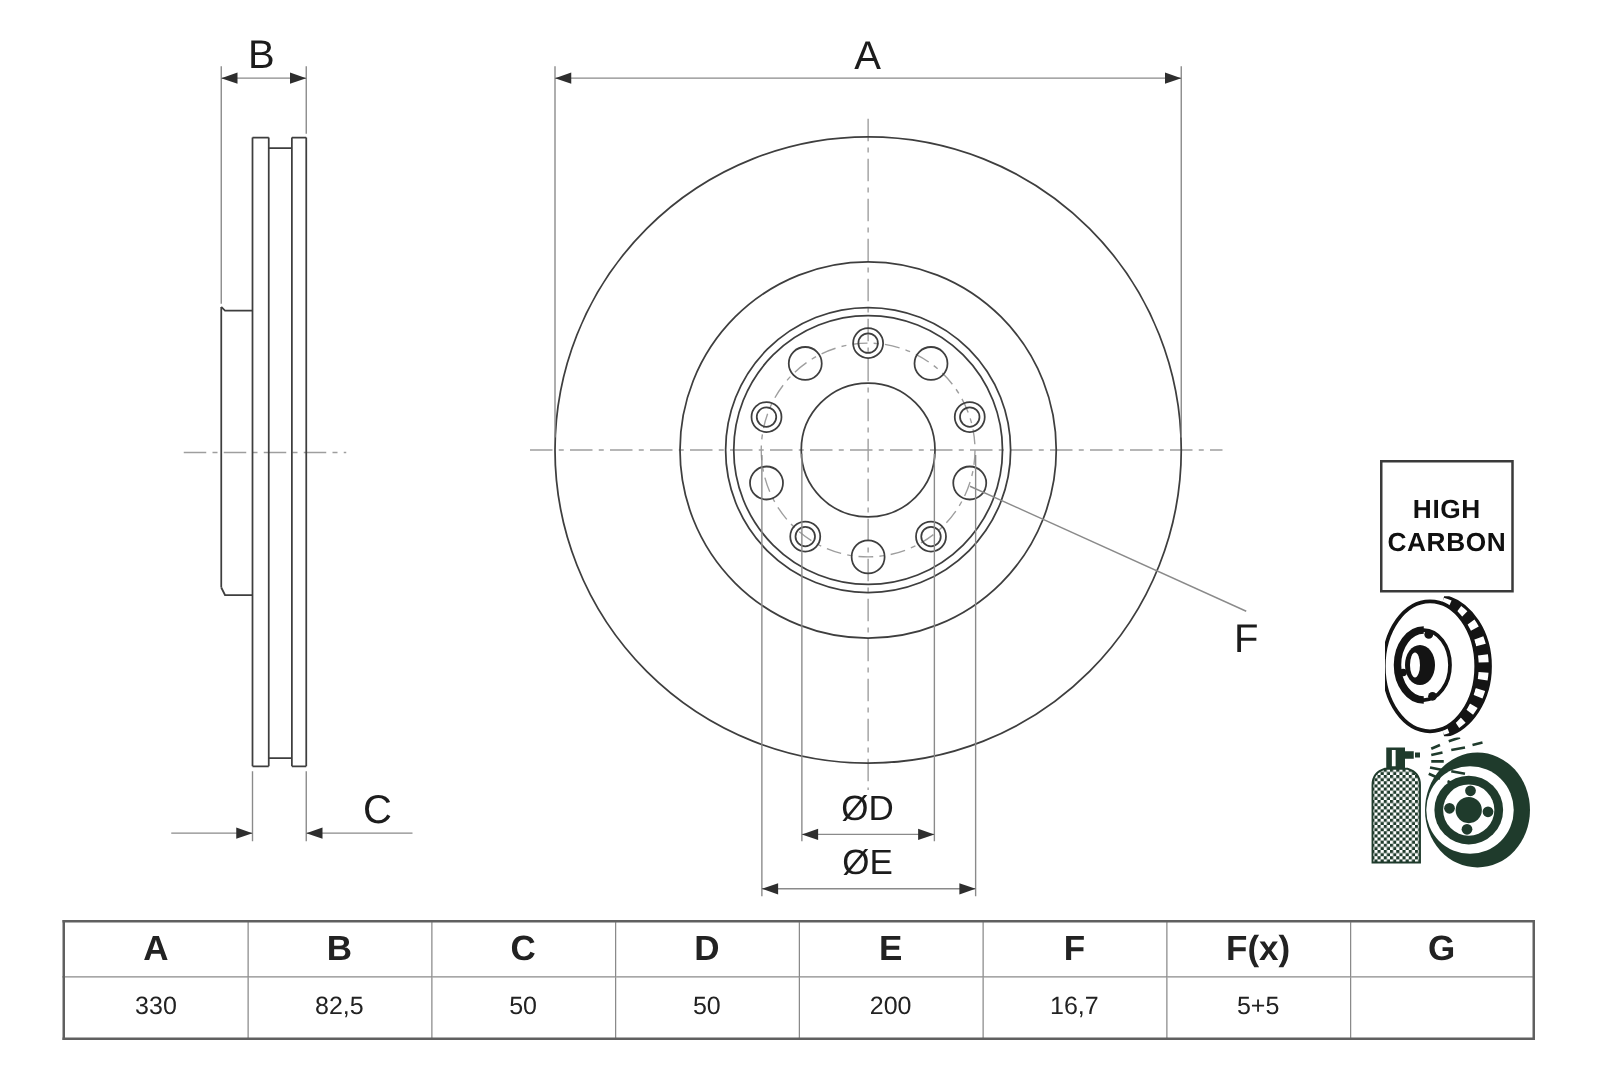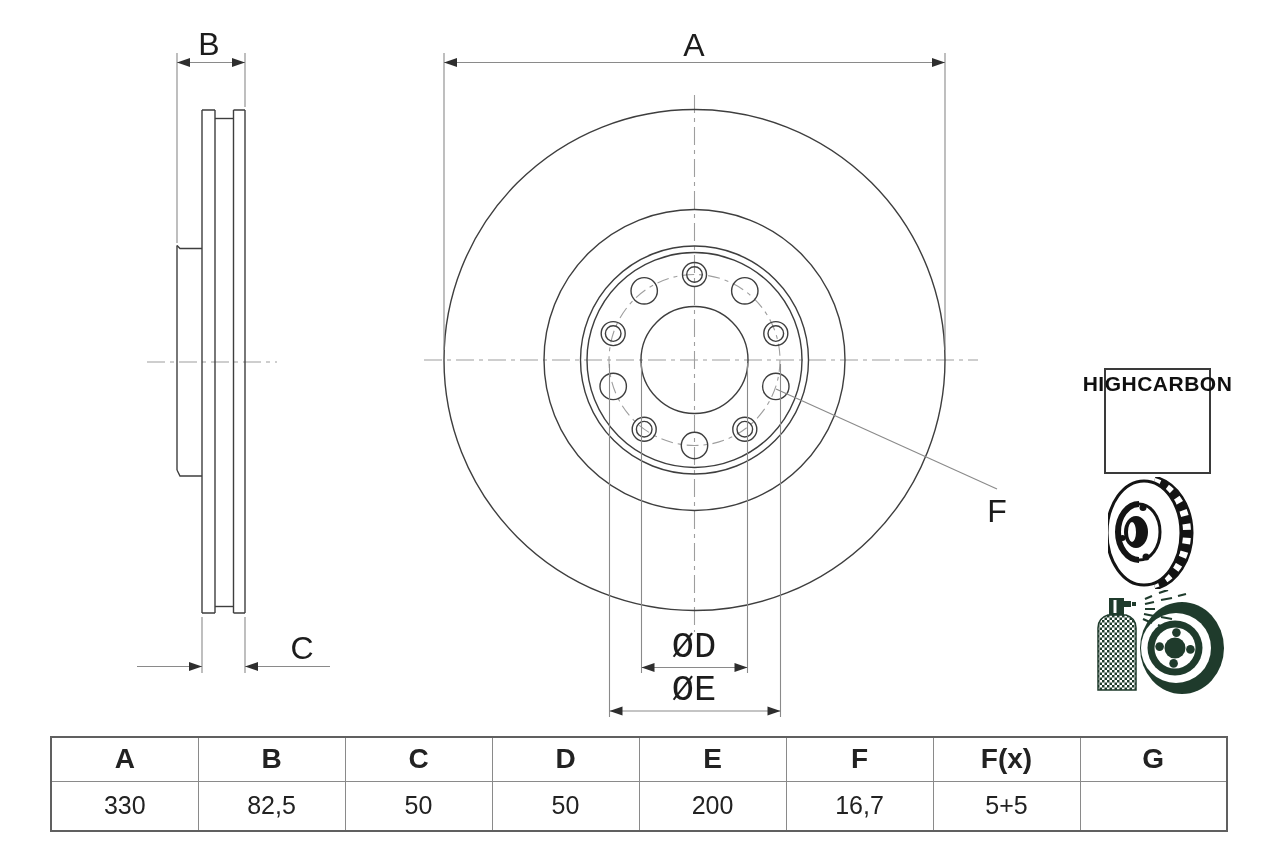--- a/index.html
+++ b/index.html
@@ -19,31 +19,31 @@
     font-family:"Liberation Sans",sans-serif;color:var(--text);overflow:hidden;}
   .stage{position:relative;width:1280px;height:853px;background:var(--background);}
   svg{position:absolute;left:0;top:0;}
   .obj{stroke:var(--object-line);stroke-width:1.4;fill:none;}
   .dim{stroke:var(--dim-line);stroke-width:1.1;fill:none;}
   .cl{stroke:var(--centerline);stroke-width:1.1;fill:none;stroke-dasharray:18 5 4 5;}
   .clc{stroke:var(--centerline);stroke-width:1.1;fill:none;stroke-dasharray:12 5 4 5;}
   .arr{fill:var(--arrow);stroke:none;}
   .dimlabel{position:absolute;transform:translate(-50%,-50%);font-size:32px;
     color:var(--text);white-space:nowrap;}
-  .dimlabel.small{font-size:37px;font-family:Liberation Mono, monospace;}
+  .dimlabel.small{font-size:28px;}
   .hc-box{position:absolute;left:1104px;top:368px;width:107px;height:106px;
-    border:2px solid #3a3a3a;display:flex;
+    border:2px solid #3a3a3a;display:flex;flex-direction:column;align-items:center;
     justify-content:center;text-align:center;font-weight:700;font-size:21px;
     line-height:1.3;color:#101010;letter-spacing:0.5px;}
   .dim-table{position:absolute;left:50px;top:736px;width:1178px;height:96px;
     border-collapse:collapse;table-layout:fixed;border:2px solid var(--table-outer);}
   .dim-table td{border:1px solid var(--table-border);text-align:center;
     vertical-align:middle;color:#222;}
   .dim-table tr.hdr td{height:44px;font-weight:700;font-size:28px;}
-  .dim-table tr.val td{height:50px;font-weight:400;font-size:25px;}
+  .dim-table tr.val td{height:50px;font-weight:400;font-size:20px;}
 </style>
 </head>
 <body>
 
 <div class="stage">
 
   <svg width="1280" height="736" viewBox="0 0 1280 736">
 
     <g>
 

